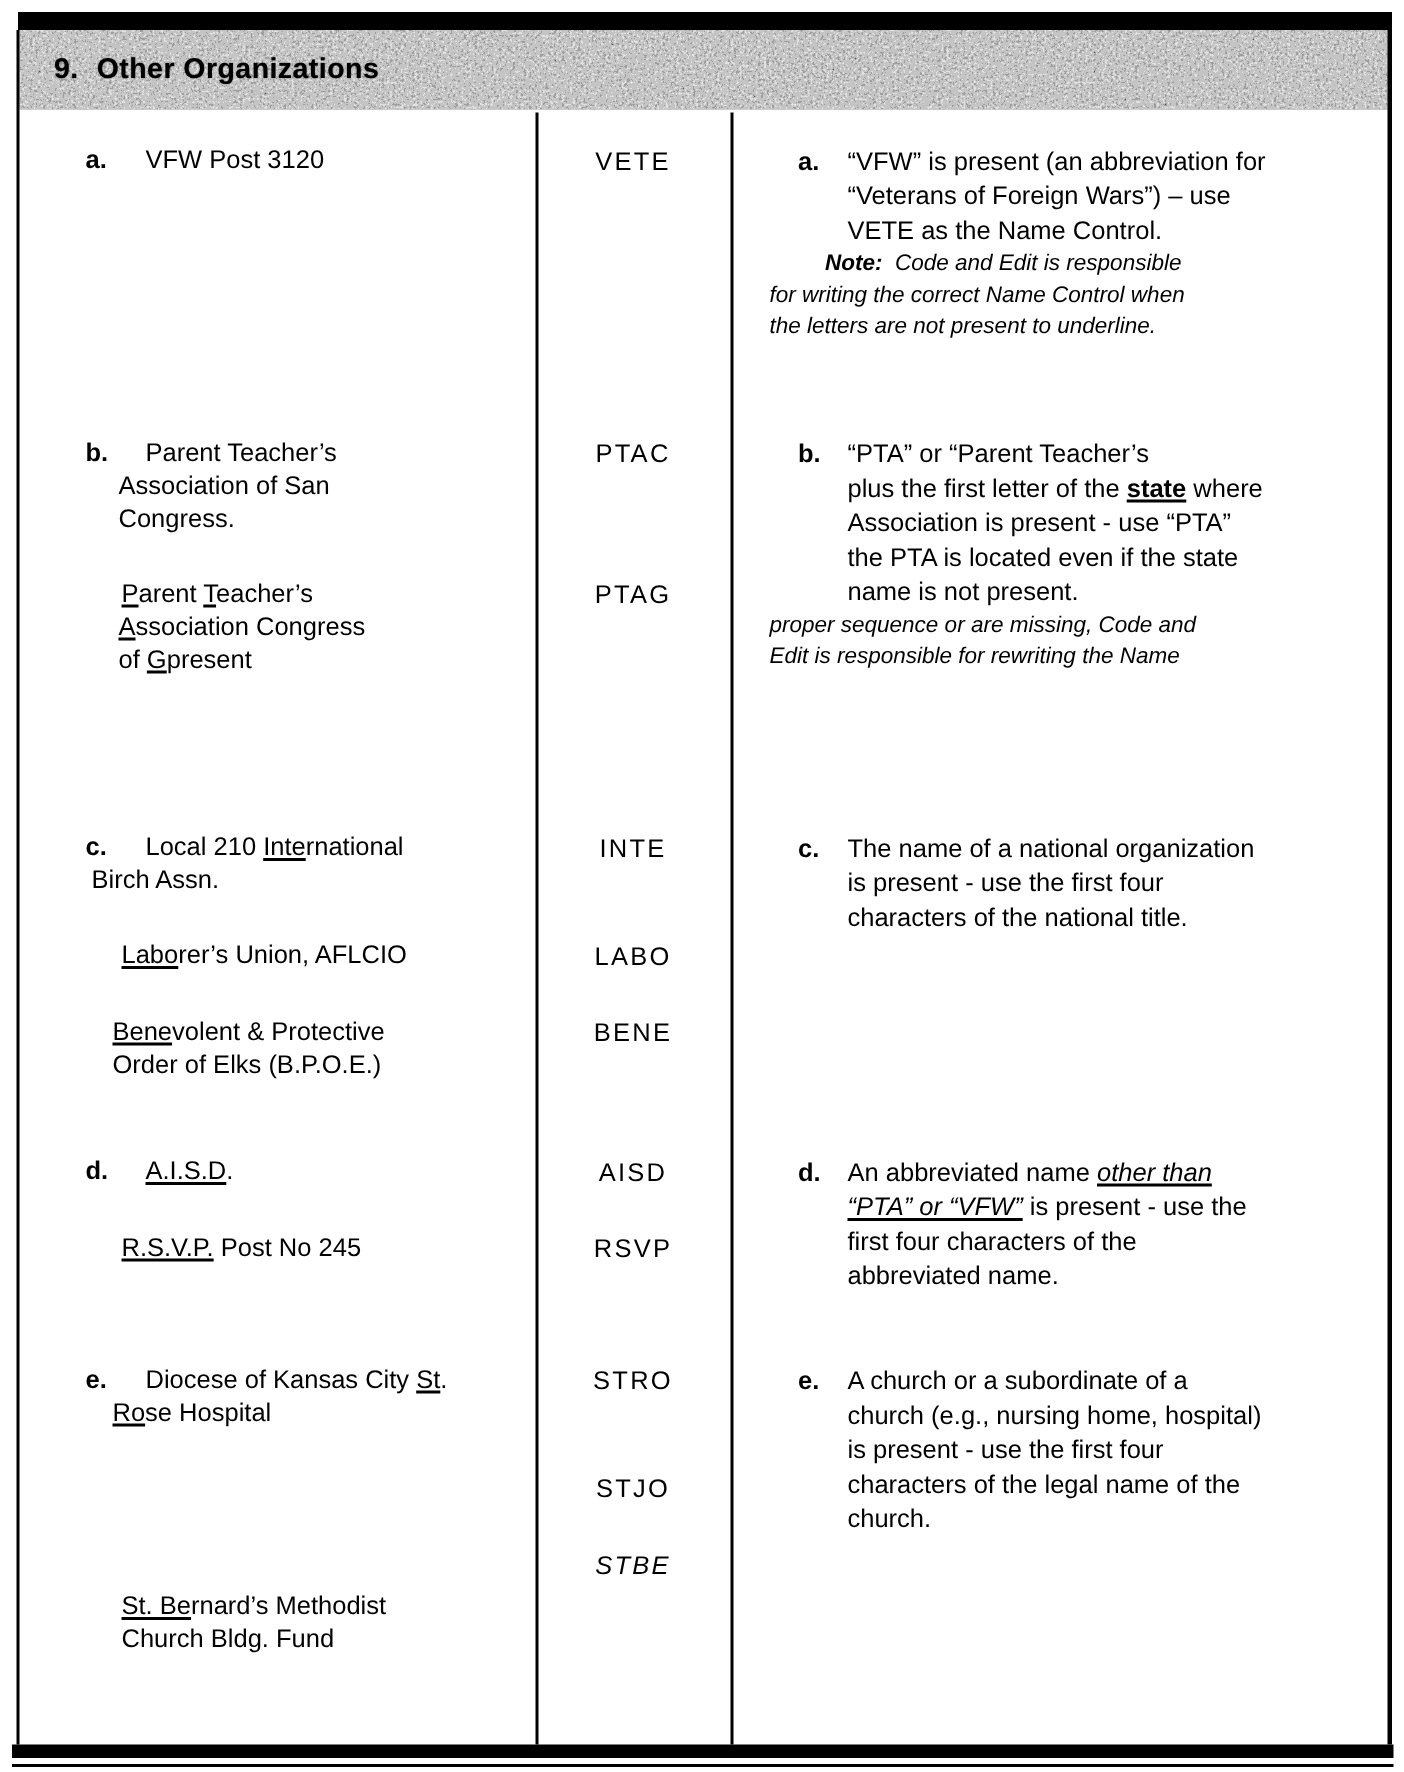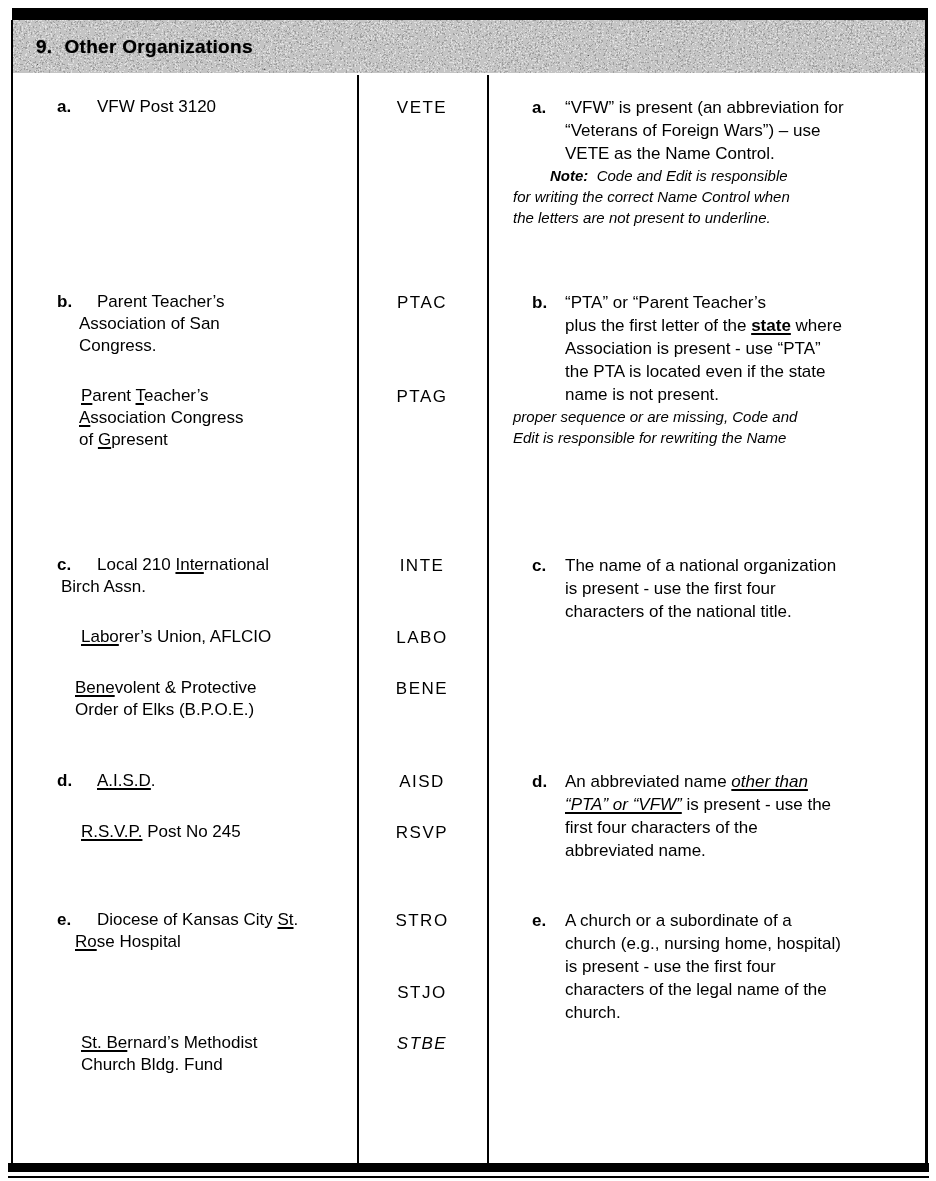--- a/index.html
+++ b/index.html
@@ -160,21 +160,21 @@
           <div class="ln ind-e"><span>abbreviated name.</span></div>
         </div>
       </div>
       <div class="section sec-4">
         <div class="cell-left" style="grid-row: 1;">
           <div class="ln ind-L"><span class="lab">e.</span><span>Diocese of Kansas City </span><span class="seg-u">St</span><span>.</span></div>
           <div class="ln ind-s2"><span class="seg-u">Ro</span><span>se Hospital</span></div>
         </div>
         <div class="cell-code" style="grid-row: 1;">STRO</div>
         <div class="cell-code" style="grid-row: 2;">STJO</div>
-        <div class="cell-left" style="grid-row: 3;">
+        <div class="cell-left" style="grid-row: 3; margin-top: 28px;">
           <div class="ln ind-s"><span class="seg-u">St. Be</span><span>rnard’s Methodist</span></div>
           <div class="ln ind-s"><span>Church Bldg. Fund</span></div>
         </div>
         <div class="cell-code" style="grid-row: 3; font-style: italic;">STBE</div>
         <div class="cell-expl">
           <div class="ln ind-e"><span class="lab">e.</span><span>A church or a subordinate of a</span></div>
           <div class="ln ind-e"><span>church (e.g., nursing home, hospital)</span></div>
           <div class="ln ind-e"><span>is present - use the first four</span></div>
           <div class="ln ind-e"><span>characters of the legal name of the</span></div>
           <div class="ln ind-e"><span>church.</span></div>

